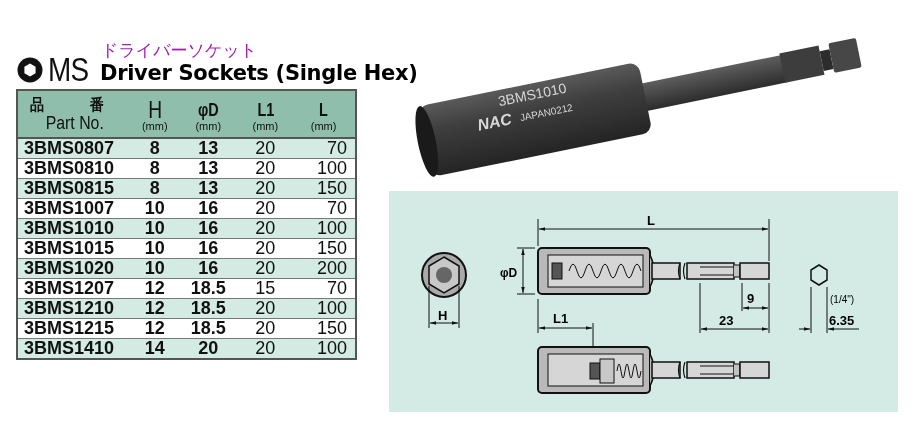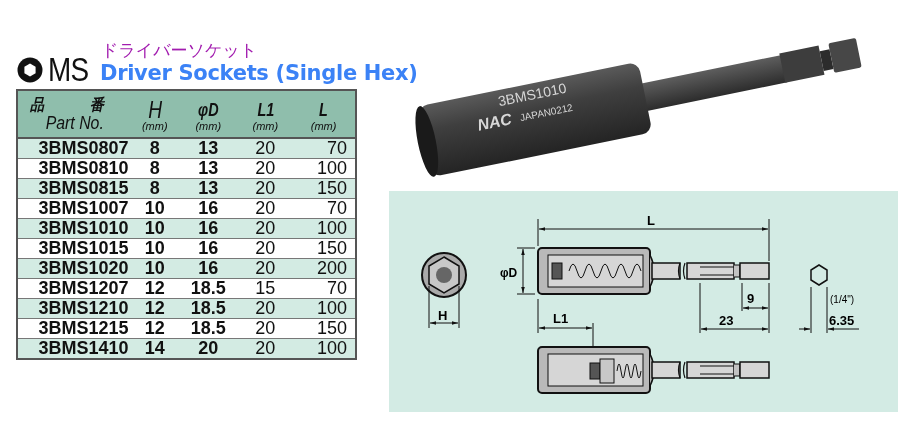--- a/index.html
+++ b/index.html
@@ -1,28 +1,28 @@
 <!DOCTYPE html>
 <html><head>
 <meta charset="utf-8">
 <style>
   html, body { margin:0; padding:0; background:#ffffff; }
   body { width:917px; height:427px; position:relative; overflow:hidden; font-family:"Liberation Sans", sans-serif; color:#111; }
   .title-block { position:absolute; left:12px; top:40px; height:46px; }
   .hex-bullet { position:absolute; left:4px; top:16px; width:28px; height:28px; }
   .series-code { position:absolute; left:36px; top:12px; font-family:"Liberation Sans", sans-serif; font-size:34px; letter-spacing:-1px; transform:scaleX(0.82); transform-origin:left top; line-height:34px; color:#111; }
   .title-jp { position:absolute; left:89px; top:2px; font-size:17px; line-height:18px; white-space:nowrap; color:#a21caf; }
-  .title-en { position:absolute; left:88px; top:21px; font-size:21px; font-weight:bold; line-height:24px; white-space:nowrap; font-family:"DejaVu Sans", sans-serif; letter-spacing:-0.3px; color:#3b82f6; }
+  .title-en { position:absolute; left:88px; top:21px; font-size:21px; font-weight:bold; line-height:24px; white-space:nowrap; font-family:"DejaVu Sans", sans-serif; letter-spacing:-0.3px; color:#000000; }
 
   table.specs { position:absolute; left:16px; top:89px; width:341px; border-collapse:collapse; border:2px solid #555; }
-  table.specs th { background:#8fbeac; height:46px; padding:0; border-bottom:2px solid #555; vertical-align:middle; font-weight:normal;font-style:italic; }
+  table.specs th { background:#8fbeac; height:46px; padding:0; border-bottom:2px solid #555; vertical-align:middle; font-weight:normal; }
   table.specs td { height:19px; padding:0 3px; font-size:18px; line-height:19px; border-bottom:1px solid #777; }
   table.specs tr:nth-child(odd) td { background:#d3ebe3; }
   table.specs tr:nth-child(even) td { background:#ffffff; }
-  .col-part { width:110px; text-align:right; font-weight:bold; padding-left:6px !important; }
+  .col-part { width:110px; text-align:left; font-weight:bold; padding-left:6px !important; }
   .col-h { width:48px; text-align:center; font-weight:bold; }
   .col-d { width:62px; text-align:center;font-weight:bold; }
   .col-l1 { width:58px; text-align:center; }
   .col-l { width:60px; text-align:right; padding-right:8px !important; }
   .hdr-part { text-align:center; line-height:18px; font-size:18px; transform:scaleX(0.88); }
   .hdr-part .jp { font-weight:bold; letter-spacing:18px; font-size:16px; }
   .hdr-sym { font-size:24px; line-height:24px; text-align:center; transform:scaleX(0.8); }
   .hdr-sym.small { font-size:18px; font-weight:bold; }
   .hdr-unit { font-size:11px; line-height:9px; text-align:center; }
 

